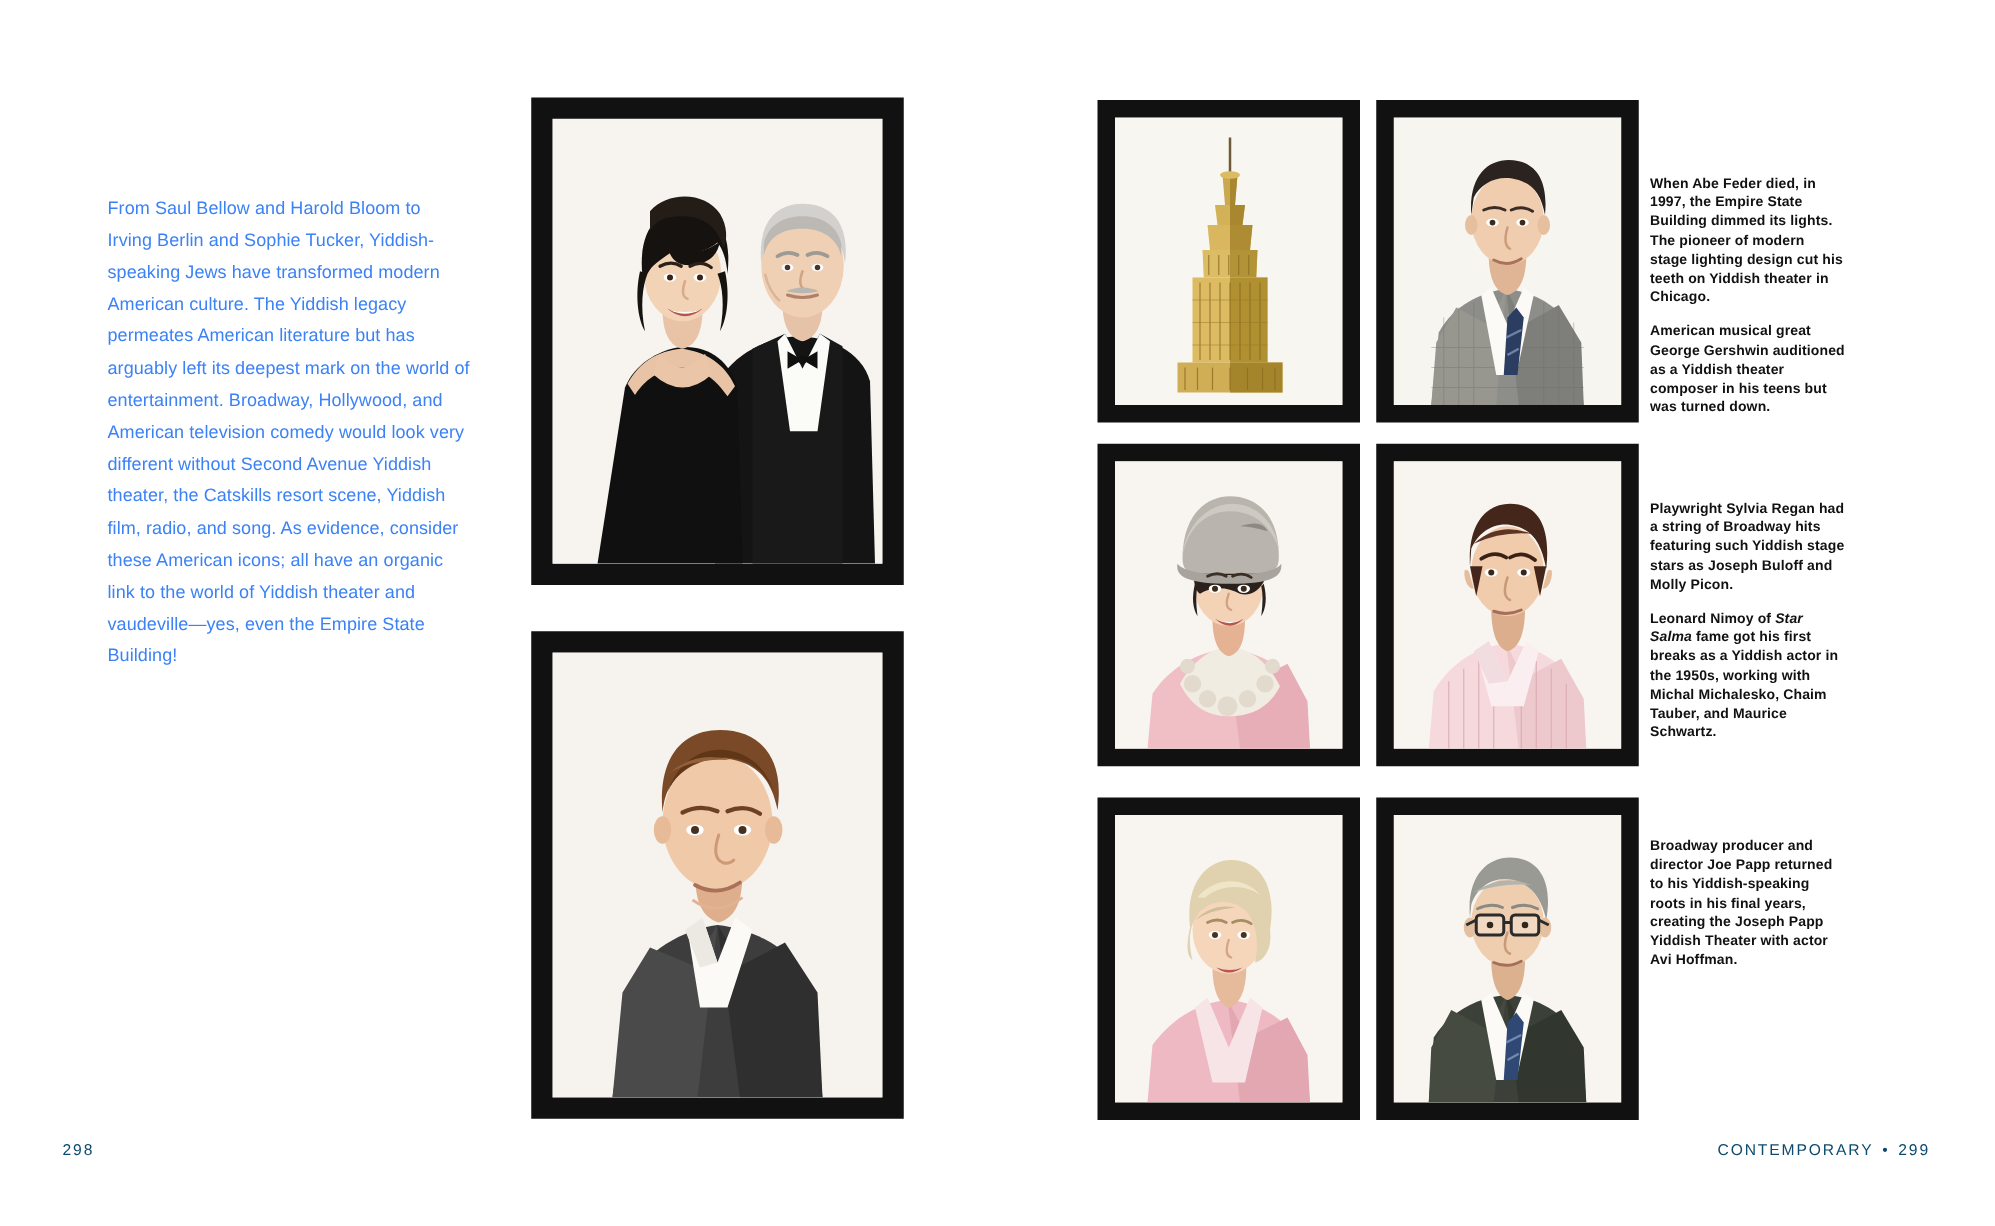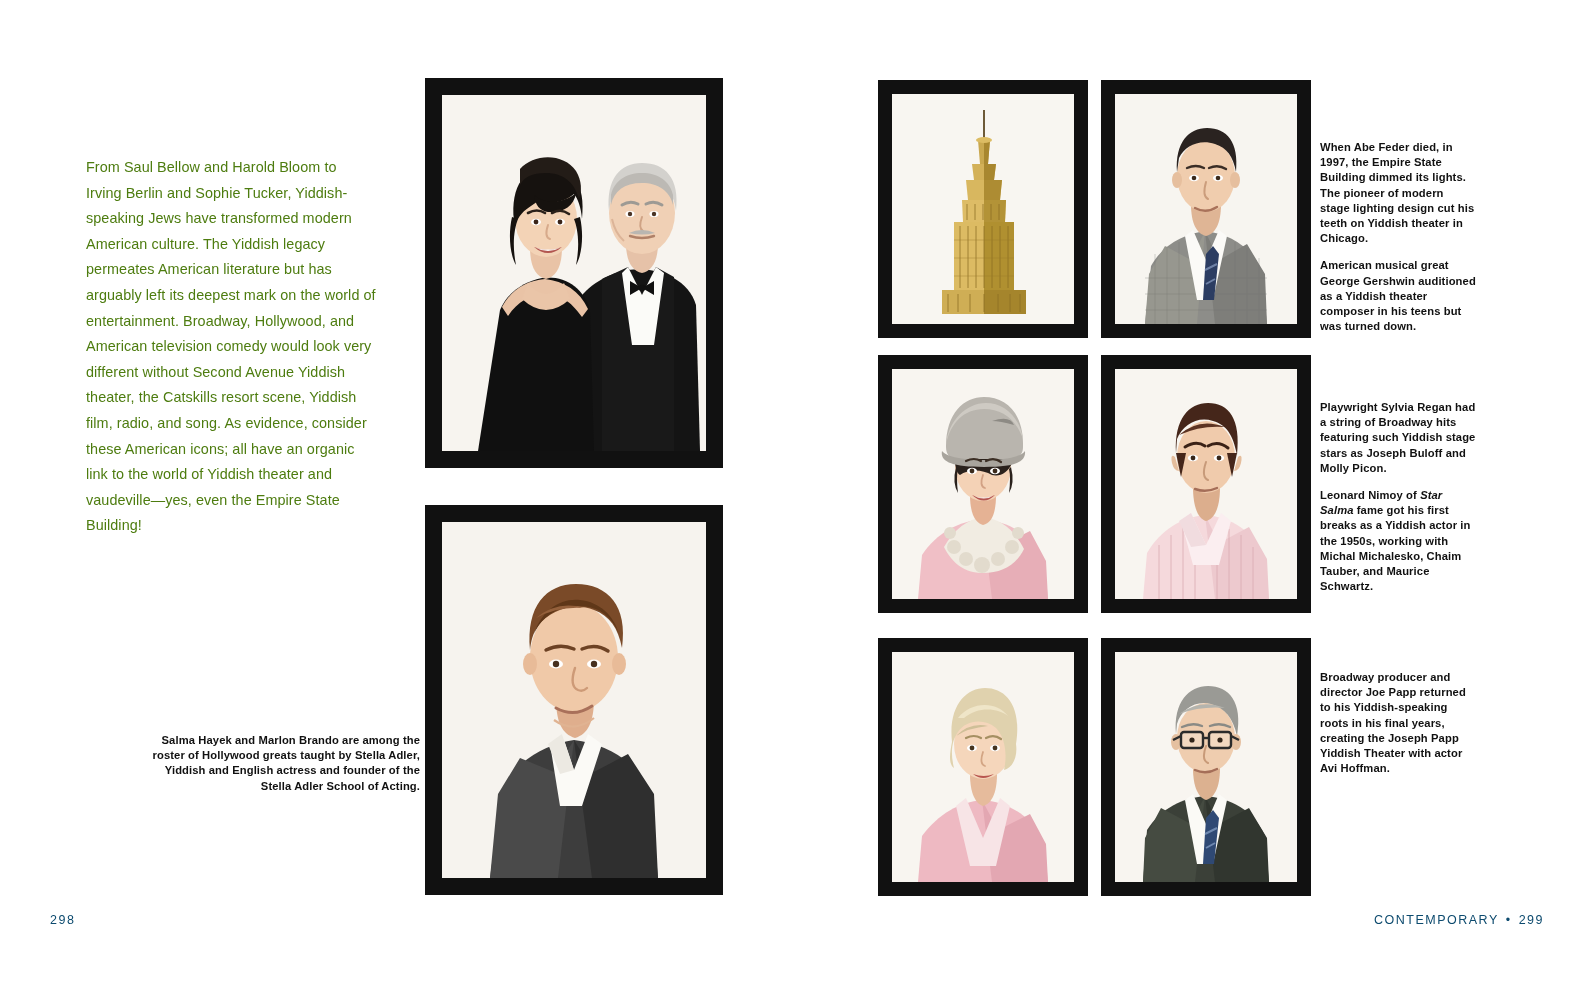--- a/index.html
+++ b/index.html
@@ -21,21 +21,21 @@
   }
 
   
   .intro-text {
     position: absolute;
     left: 86px;
     top: 155px;
     width: 290px;
     font-size: 14.4px;
     line-height: 25.6px;
-    color: #4d7c0f;
+    color: #3b82f6;
     letter-spacing: 0.005em;
   }
 
   
   .frame {
     position: absolute;
     background: #111111;
     box-sizing: border-box;
   }
   .frame .inner {
@@ -217,21 +217,20 @@
           <path d="M133 146 q-6 18 3 22 q5 2 9 -2" stroke="#cd9a77" stroke-width="2.4" fill="none" stroke-linecap="round"></path>
 
           <path d="M114 186 q18 10 36 -2" stroke="#a9705a" stroke-width="3" fill="none" stroke-linecap="round"></path>
 
           <path d="M112 198 q20 14 40 -2" stroke="#e0b392" stroke-width="2.2" fill="none"></path>
         </svg>
       </div>
     </div>
 
     <div class="caption" id="caption-left">
-      <p>Salma Hayek and Marlon Brando are among the roster of Hollywood greats taught by Stella Adler, Yiddish and English actress and founder of the Stella Adler School of Acting.</p>
     </div>
 
     <div class="folio" id="folio-left">298</div>
   </div>
 
   <div>
 
     <div class="frame" id="frame-empire">
       <div class="inner">
         <svg class="art" viewBox="0 0 182 230" preserveAspectRatio="xMidYMid slice">

